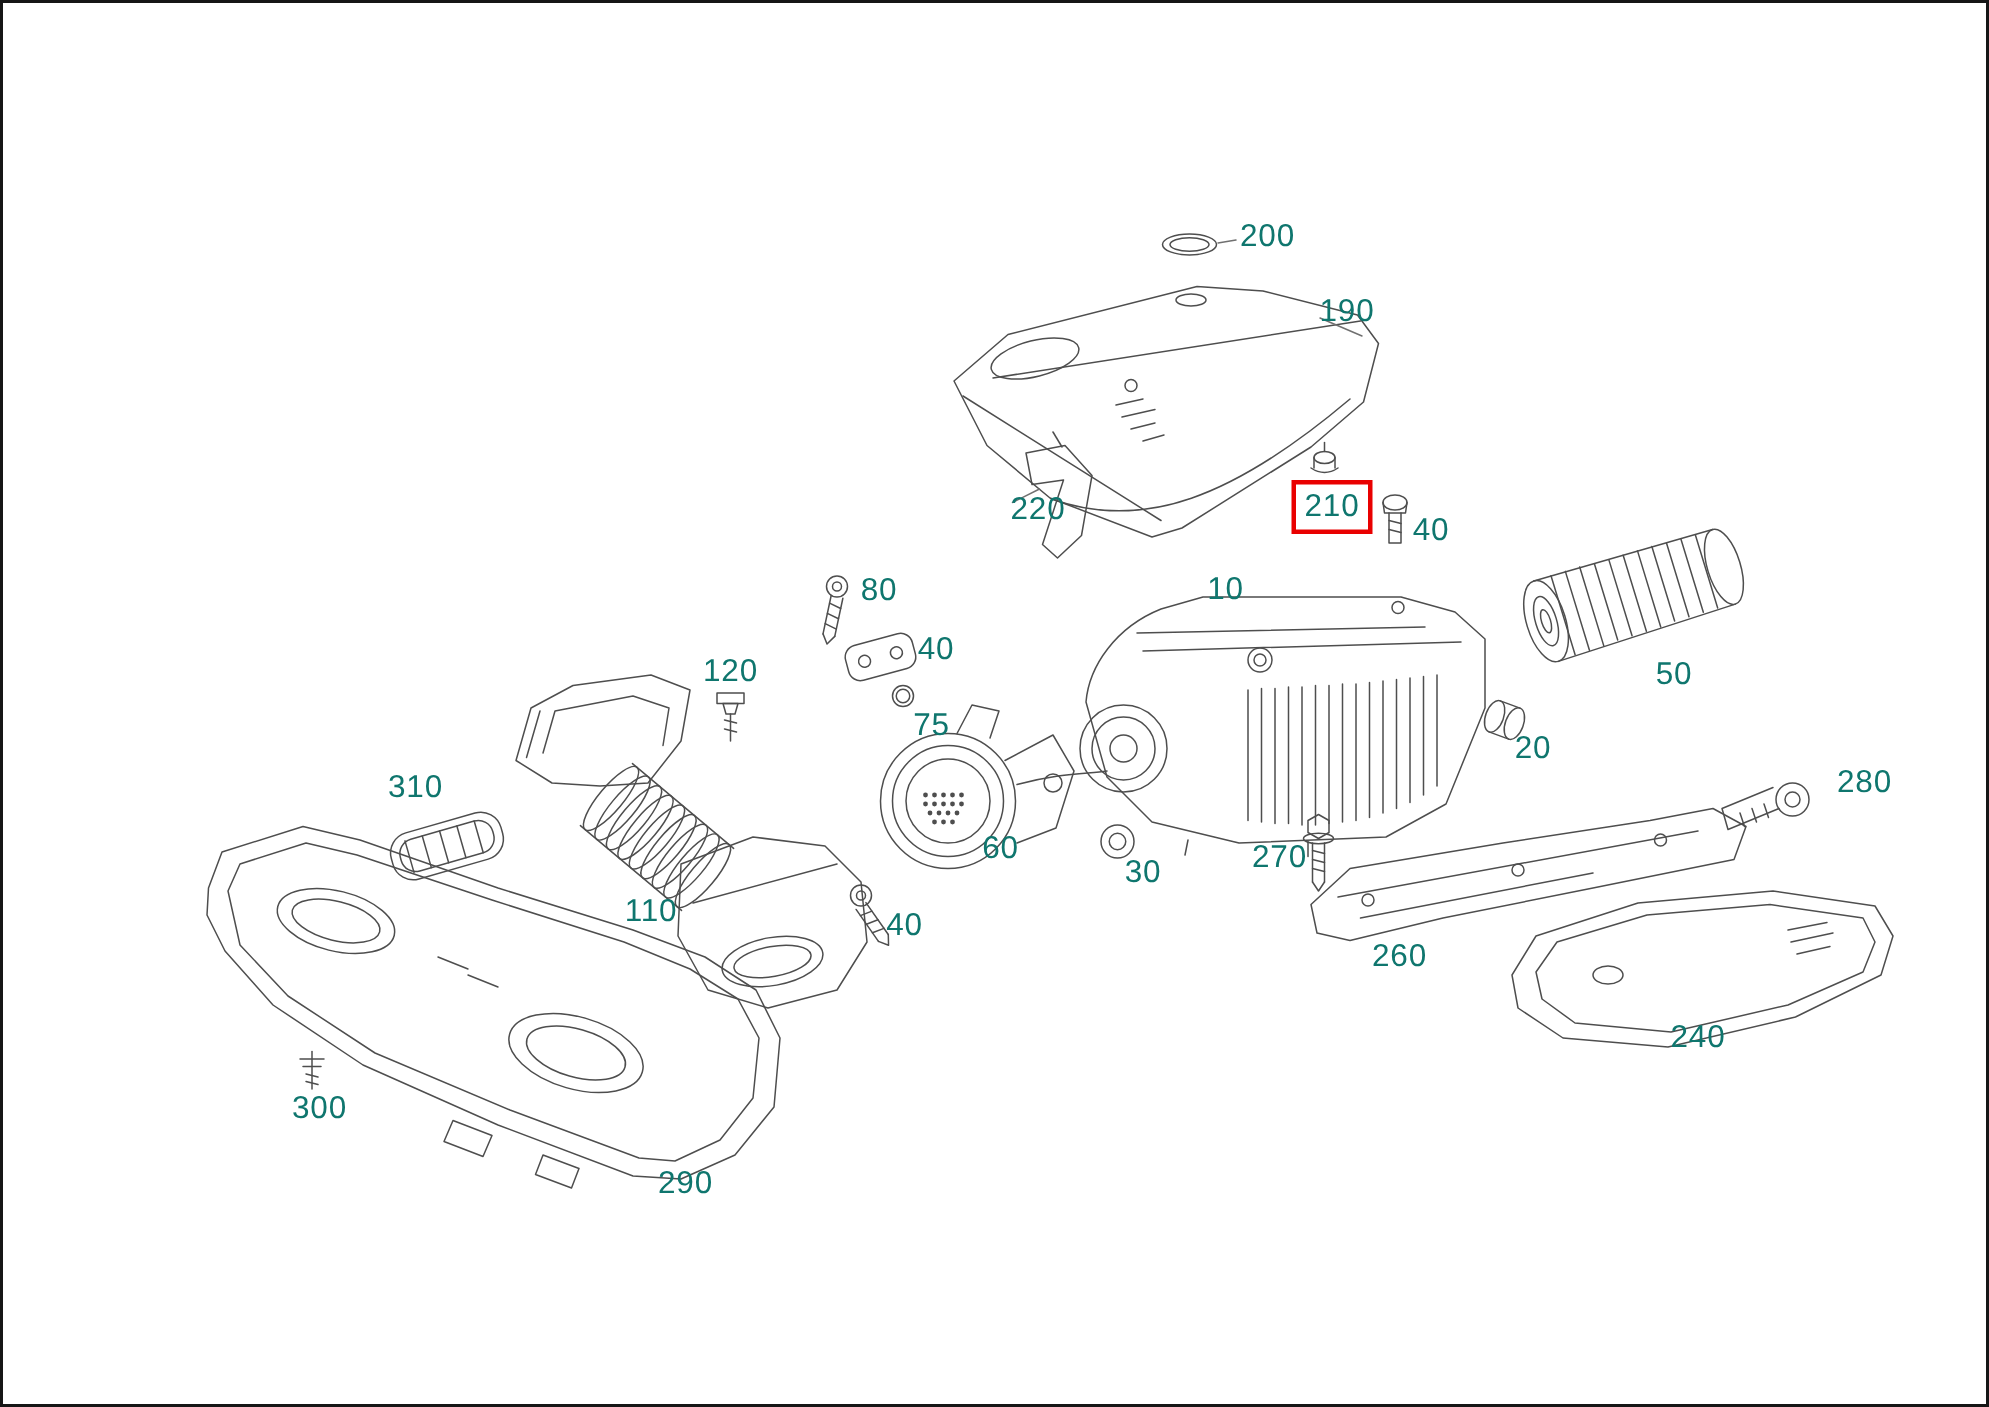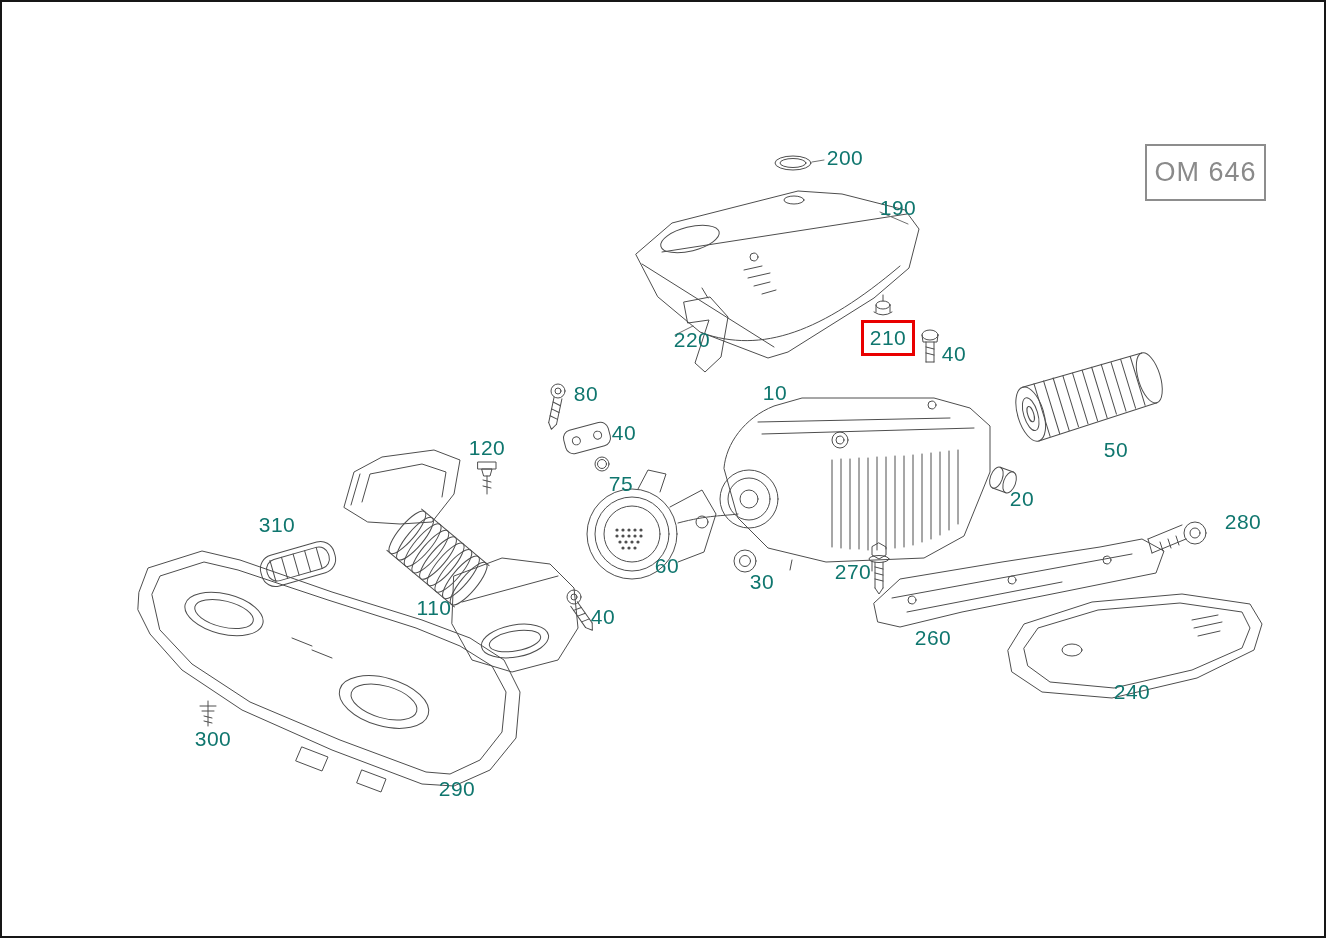--- a/index.html
+++ b/index.html
@@ -266,32 +266,29 @@
       <path d="M360,768 l24,9 -5,13 -24,-9 Z"></path>
     </g>
 
     <g>
       <path class="leader" d="M822,158 L810,160"></path>
       <path class="leader" d="M878,210 L906,222"></path>
       <path class="leader" d="M673,333 L691,324"></path>
     </g>
   </svg>
 
-  <div class="om-box">
-    <span>OM 646</span>
-  </div>
 
   <div class="highlight-box"></div>
 
   <span class="callout" style="left:843px;top:156px">200</span>
   <span class="callout" style="left:896px;top:206px">190</span>
   <span class="callout" style="left:690px;top:338px">220</span>
   <span class="callout" style="left:886px;top:336px">210</span>
   <span class="callout" style="left:952px;top:352px">40</span>
-  <span class="callout" style="left:773px;top:391px">10</span>
+  <span class="callout" style="left:815px;top:391px">10</span>
   <span class="callout" style="left:584px;top:392px">80</span>
   <span class="callout" style="left:622px;top:431px">40</span>
   <span class="callout" style="left:619px;top:482px">75</span>
   <span class="callout" style="left:485px;top:446px">120</span>
   <span class="callout" style="left:1114px;top:448px">50</span>
   <span class="callout" style="left:1020px;top:497px">20</span>
   <span class="callout" style="left:275px;top:523px">310</span>
   <span class="callout" style="left:1241px;top:520px">280</span>
   <span class="callout" style="left:760px;top:580px">30</span>
   <span class="callout" style="left:851px;top:570px">270</span>

